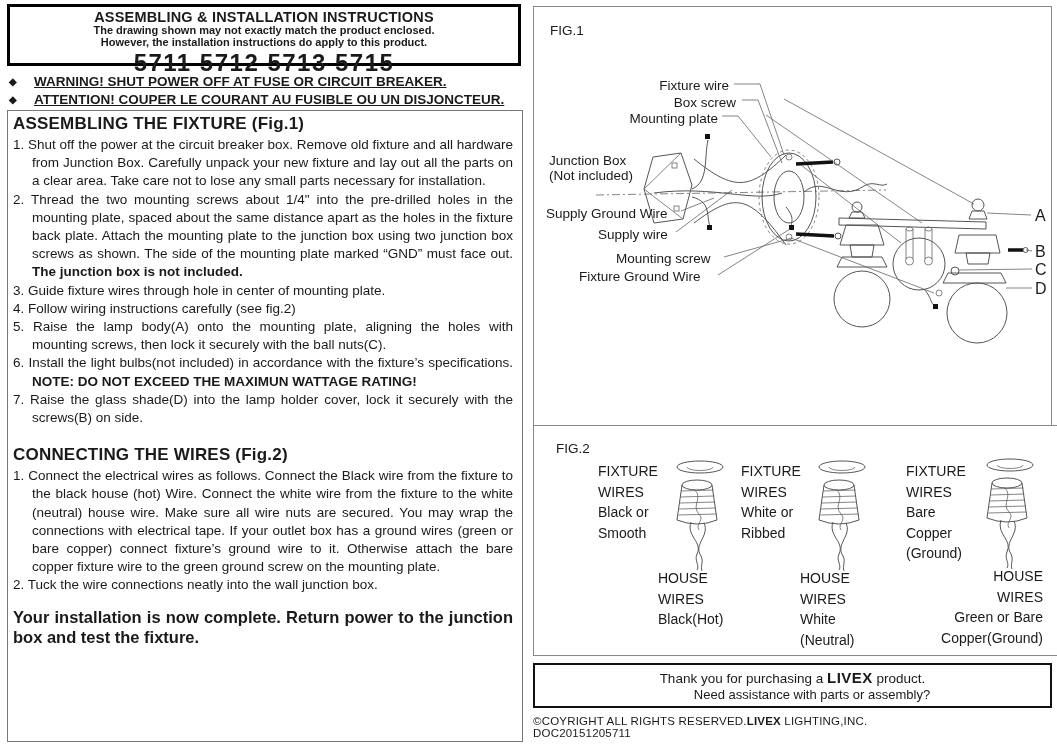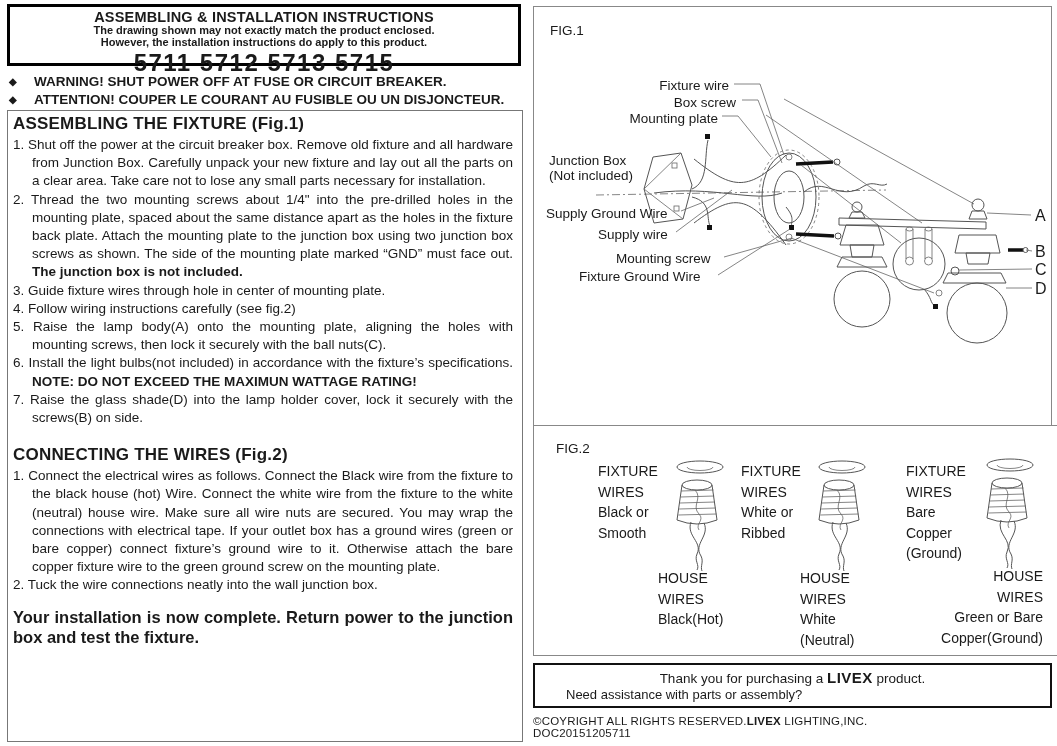--- a/index.html
+++ b/index.html
@@ -9,21 +9,21 @@
   
   .header-box { position:absolute; left:7px; top:4px; width:514px; height:62px;
                 border:3px solid #000; box-sizing:border-box; text-align:center; padding-top:2px; }
   .hb-title  { font-size:14.5px; font-weight:bold; letter-spacing:.2px; }
   .hb-sub    { font-size:11px; font-weight:bold; line-height:11.5px; }
   .hb-models { font-size:24px; font-weight:bold; letter-spacing:1.5px; margin-top:1px; }
 
   .warnings { position:absolute; left:7px; top:73px; width:516px; }
   .warning-row { display:flex; font-weight:bold; font-size:13.5px; line-height:17.5px; }
   .diamond { width:25px; font-size:10px; padding-left:2px; }
-  .warning-text { flex:1; }
+  .warning-text { flex:1;text-decoration:underline; }
 
   .main-box { position:absolute; left:7px; top:110px; width:516px; height:632px;
               border:1px solid #777; box-sizing:border-box; padding:3px 9px 0 5px; }
   .section-heading { font-size:17px; font-weight:bold; margin:0 0 2px 0; letter-spacing:.2px; }
   .section-heading.second { margin-top:18px; }
   .step { font-size:13.5px; line-height:18.2px; text-align:justify;
           padding-left:19px; text-indent:-19px; }
   .step b { font-weight:bold; }
   .closing { font-size:16.5px; font-weight:bold; line-height:20px; text-align:justify; margin-top:12px; }
 
@@ -41,21 +41,21 @@
   .endsq  { fill:#111; stroke:none; }
 
   .fx-label, .house-label { position:absolute; font-size:14px; line-height:20.5px; white-space:pre-line; }
   .house-label.right { text-align:right; }
   .wire-nut { position:absolute; }
 
   .thanks-box { position:absolute; left:533px; top:663px; width:519px; height:45px;
                 border:2px solid #111; box-sizing:border-box; padding-top:4px; }
   .thanks-line1 { text-align:center; font-size:13.5px; }
   .brand { font-weight:bold; font-size:15px; letter-spacing:.5px; }
-  .thanks-line2 { font-size:13px; padding-left:31px; margin-top:1px; }
+  .thanks-line2 { font-size:13px; padding-left:39px; margin-top:1px;text-align:center; }
 
   .copyright-row { position:absolute; left:533px; top:715px; width:516px; display:flex;
                    justify-content:space-between; font-size:11.5px; letter-spacing:.2px;flex-direction:column; }
   .copyright-row b { font-weight:bold; }
 </style>
 </head>
 <body>
 
 <div class="page">
 

